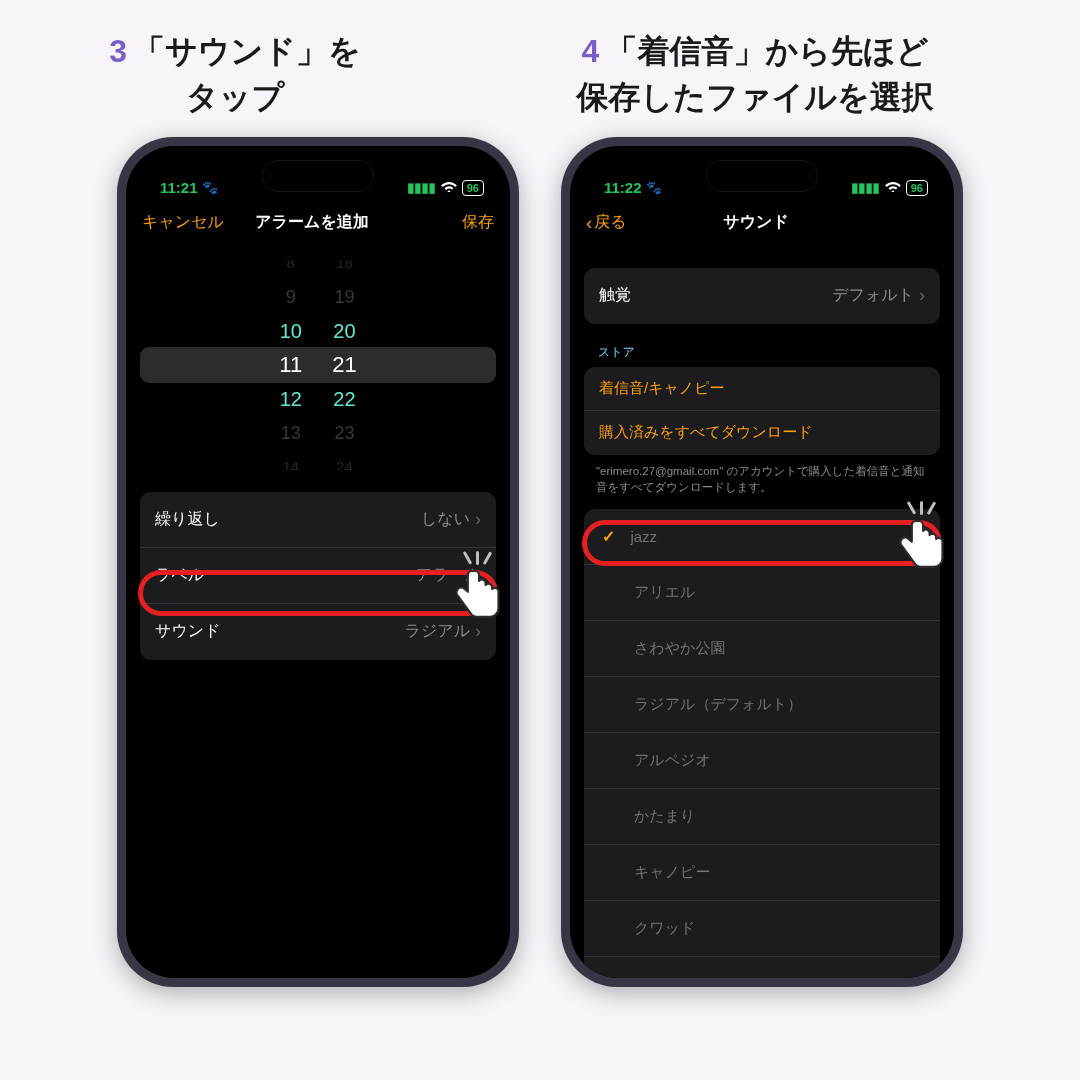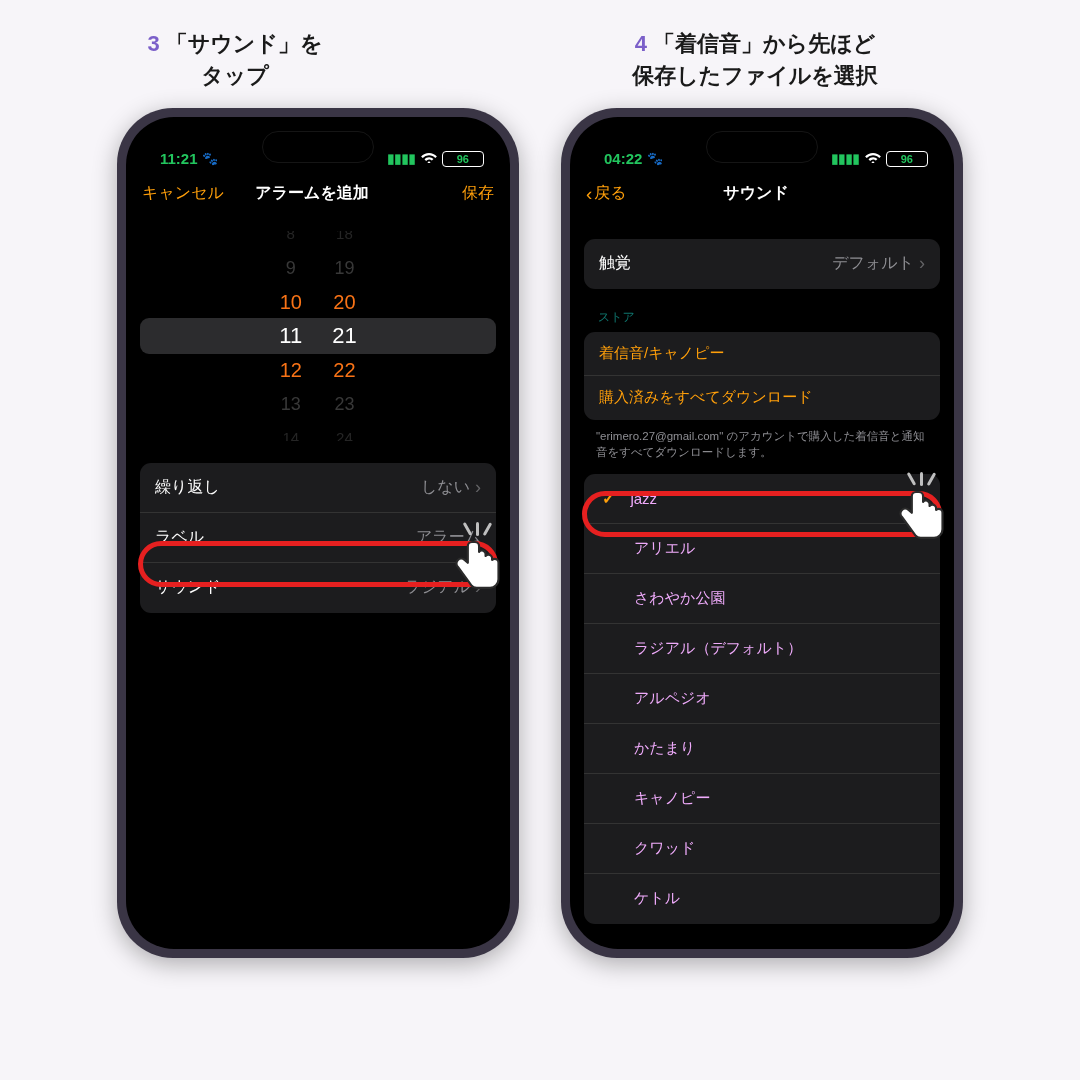--- a/index.html
+++ b/index.html
@@ -17,21 +17,21 @@
     }
     .captions {
       display: flex;
       justify-content: center;
       gap: 50px;
       padding-top: 28px;
       padding-bottom: 10px;
     }
     .caption {
       text-align: center;
-      font-size: 22px;
+      font-size: 32px;
       font-weight: 600;
       line-height: 1.45;
       color: #1a1a1a;
     }
     .cap-left { width: 380px; }
     .cap-right { width: 560px; }
     .step-num {
       color: #7b5fc9;
       font-weight: 700;
       margin-right: 6px;
@@ -81,21 +81,21 @@
       font-size: 15px;
       font-weight: 600;
     }
     .status-left { display: flex; align-items: center; gap: 5px; }
     .paw { font-size: 13px; }
     .status-right { display: flex; align-items: center; gap: 5px; }
     .signal, .wifi { font-size: 13px; }
     .battery-box {
       border: 1.5px solid #fff;
       border-radius: 4px;
-      padding: 0 14px;
+      padding: 0 4px;
       font-size: 11px;
       font-weight: 700;
       line-height: 14px;
     }
     .nav-header {
       height: 46px;
       display: flex;
       align-items: center;
       justify-content: space-between;
       padding: 0 16px;
@@ -127,21 +127,21 @@
       gap: 30px;
       height: 100%;
     }
     .picker-col {
       display: flex;
       flex-direction: column;
       align-items: center;
       justify-content: center;
     }
     .prow { height: 34px; line-height: 34px; font-size: 21px; color: #3a3a3a; }
-    .prow.n1, .prow.p1 { color: #f97316; font-size: 20px; }
+    .prow.n1, .prow.p1 { color: #5eead4; font-size: 20px; }
     .prow.n2, .prow.p2 { color: #383838; font-size: 18px; }
     .prow.n3, .prow.p3 { color: #252525; font-size: 15px; }
     .prow.sel { color: #fff; font-size: 22px; font-weight: 500; }
     .picker-band {
       position: absolute;
       left: 14px; right: 14px;
       top: 50%;
       height: 36px;
       transform: translateY(-50%);
       background: #2c2c2e;
@@ -153,21 +153,21 @@
     .picker-cols { position: relative; z-index: 1; }
 
     
     .group {
       background: #1c1c1e;
       border-radius: 11px;
       margin: 22px 14px 0 14px;
       overflow: hidden;
     }
     .row {
-      height: 50px;
+      height: 56px;
       display: flex;
       align-items: center;
       justify-content: space-between;
       padding: 0 15px;
       color: #fff;
       font-size: 16px;
       border-bottom: 0.5px solid #333;
       position: relative;
     }
     .row:last-child { border-bottom: none; }
@@ -182,37 +182,37 @@
 
     .red-highlight {
       position: absolute;
       border: 5px solid #e62020;
       border-radius: 24px;
       pointer-events: none;
       z-index: 30;
     }
 
     .section-label {
-      color: #0f766e;
+      color: #7dd3fc;
       font-size: 12px;
       padding: 20px 28px 6px 28px;
     }
     .footer-note {
       color: #8e8e93;
       font-size: 11.5px;
       line-height: 1.4;
       padding: 8px 26px 0 26px;
     }
     .store-link { color: #ff9f0a; font-size: 15px; }
     .row.store { height: 44px; }
 
     .sound-list .row { padding-left: 50px; font-size: 15px; }
     .sound-list .row.selected { padding-left: 18px; }
     .checkmark { color: #ff9f0a; font-size: 16px; font-weight: 700; margin-right: 15px; }
-    .sound-list .row .label { color: #f0abfc; }
+    .sound-list .row .label { color: #737373; }
     .sound-list { margin-top: 14px; }
 
     
     .click-hand {
       position: absolute;
       z-index: 40;
       width: 64px;
       height: 64px;
     }
     .click-lines {
@@ -330,21 +330,21 @@
         <path d="M20 6c-2.3 0-4.2 1.9-4.2 4.2v16.6l-3.2-2.9c-2-1.8-5-1.7-6.9.3-1.8 2-1.7 5.1.4 6.9l13.1 18.1c1.3 1.6 3.3 2.6 5.4 2.6H38c4.7 0 8.5-3.8 8.5-8.5V26.7c0-2.1-1.7-3.8-3.8-3.8-1 0-1.9.4-2.6 1v-1.4c0-2.1-1.7-3.8-3.8-3.8-1.1 0-2 .5-2.7 1.2v-1.6c0-2.1-1.7-3.8-3.8-3.8-1.1 0-2.1.5-2.7 1.3v-5.6C27.1 7.9 25.2 6 22.9 6H20z" fill="#fff" stroke="#2b2b2b" stroke-width="2.2" stroke-linejoin="round"></path>
       </svg>
     </div>
   </div>
 
   <div class="phone">
     <div class="screen">
       <div class="dynamic-island"></div>
       <div class="status-bar">
         <div class="status-left">
-          <span>04:22</span>
+          <span>11:22</span>
           <span class="paw">🐾</span>
         </div>
         <div class="status-right">
           <span class="signal">▮▮▮▮</span>
           <span class="wifi">
             <svg width="16" height="12" viewBox="0 0 16 12">
                 <path d="M8 10.5a1.4 1.4 0 100 2.8 1.4 1.4 0 000-2.8zm0-4.2c-1.8 0-3.4.8-4.5 2l1.6 1.6A4.1 4.1 0 018 8.4c1.1 0 2.2.5 2.9 1.2l1.6-1.6A6.3 6.3 0 008 6.3zm0-4.3C4.9 2 2.1 3.3.1 5.4l1.6 1.6A9 9 0 018 4.3c2.4 0 4.6 1 6.3 2.7l1.6-1.6A11.2 11.2 0 008 2z" fill="#fff"></path>
               </svg>
           </span>
           <span class="battery-box">96</span>

